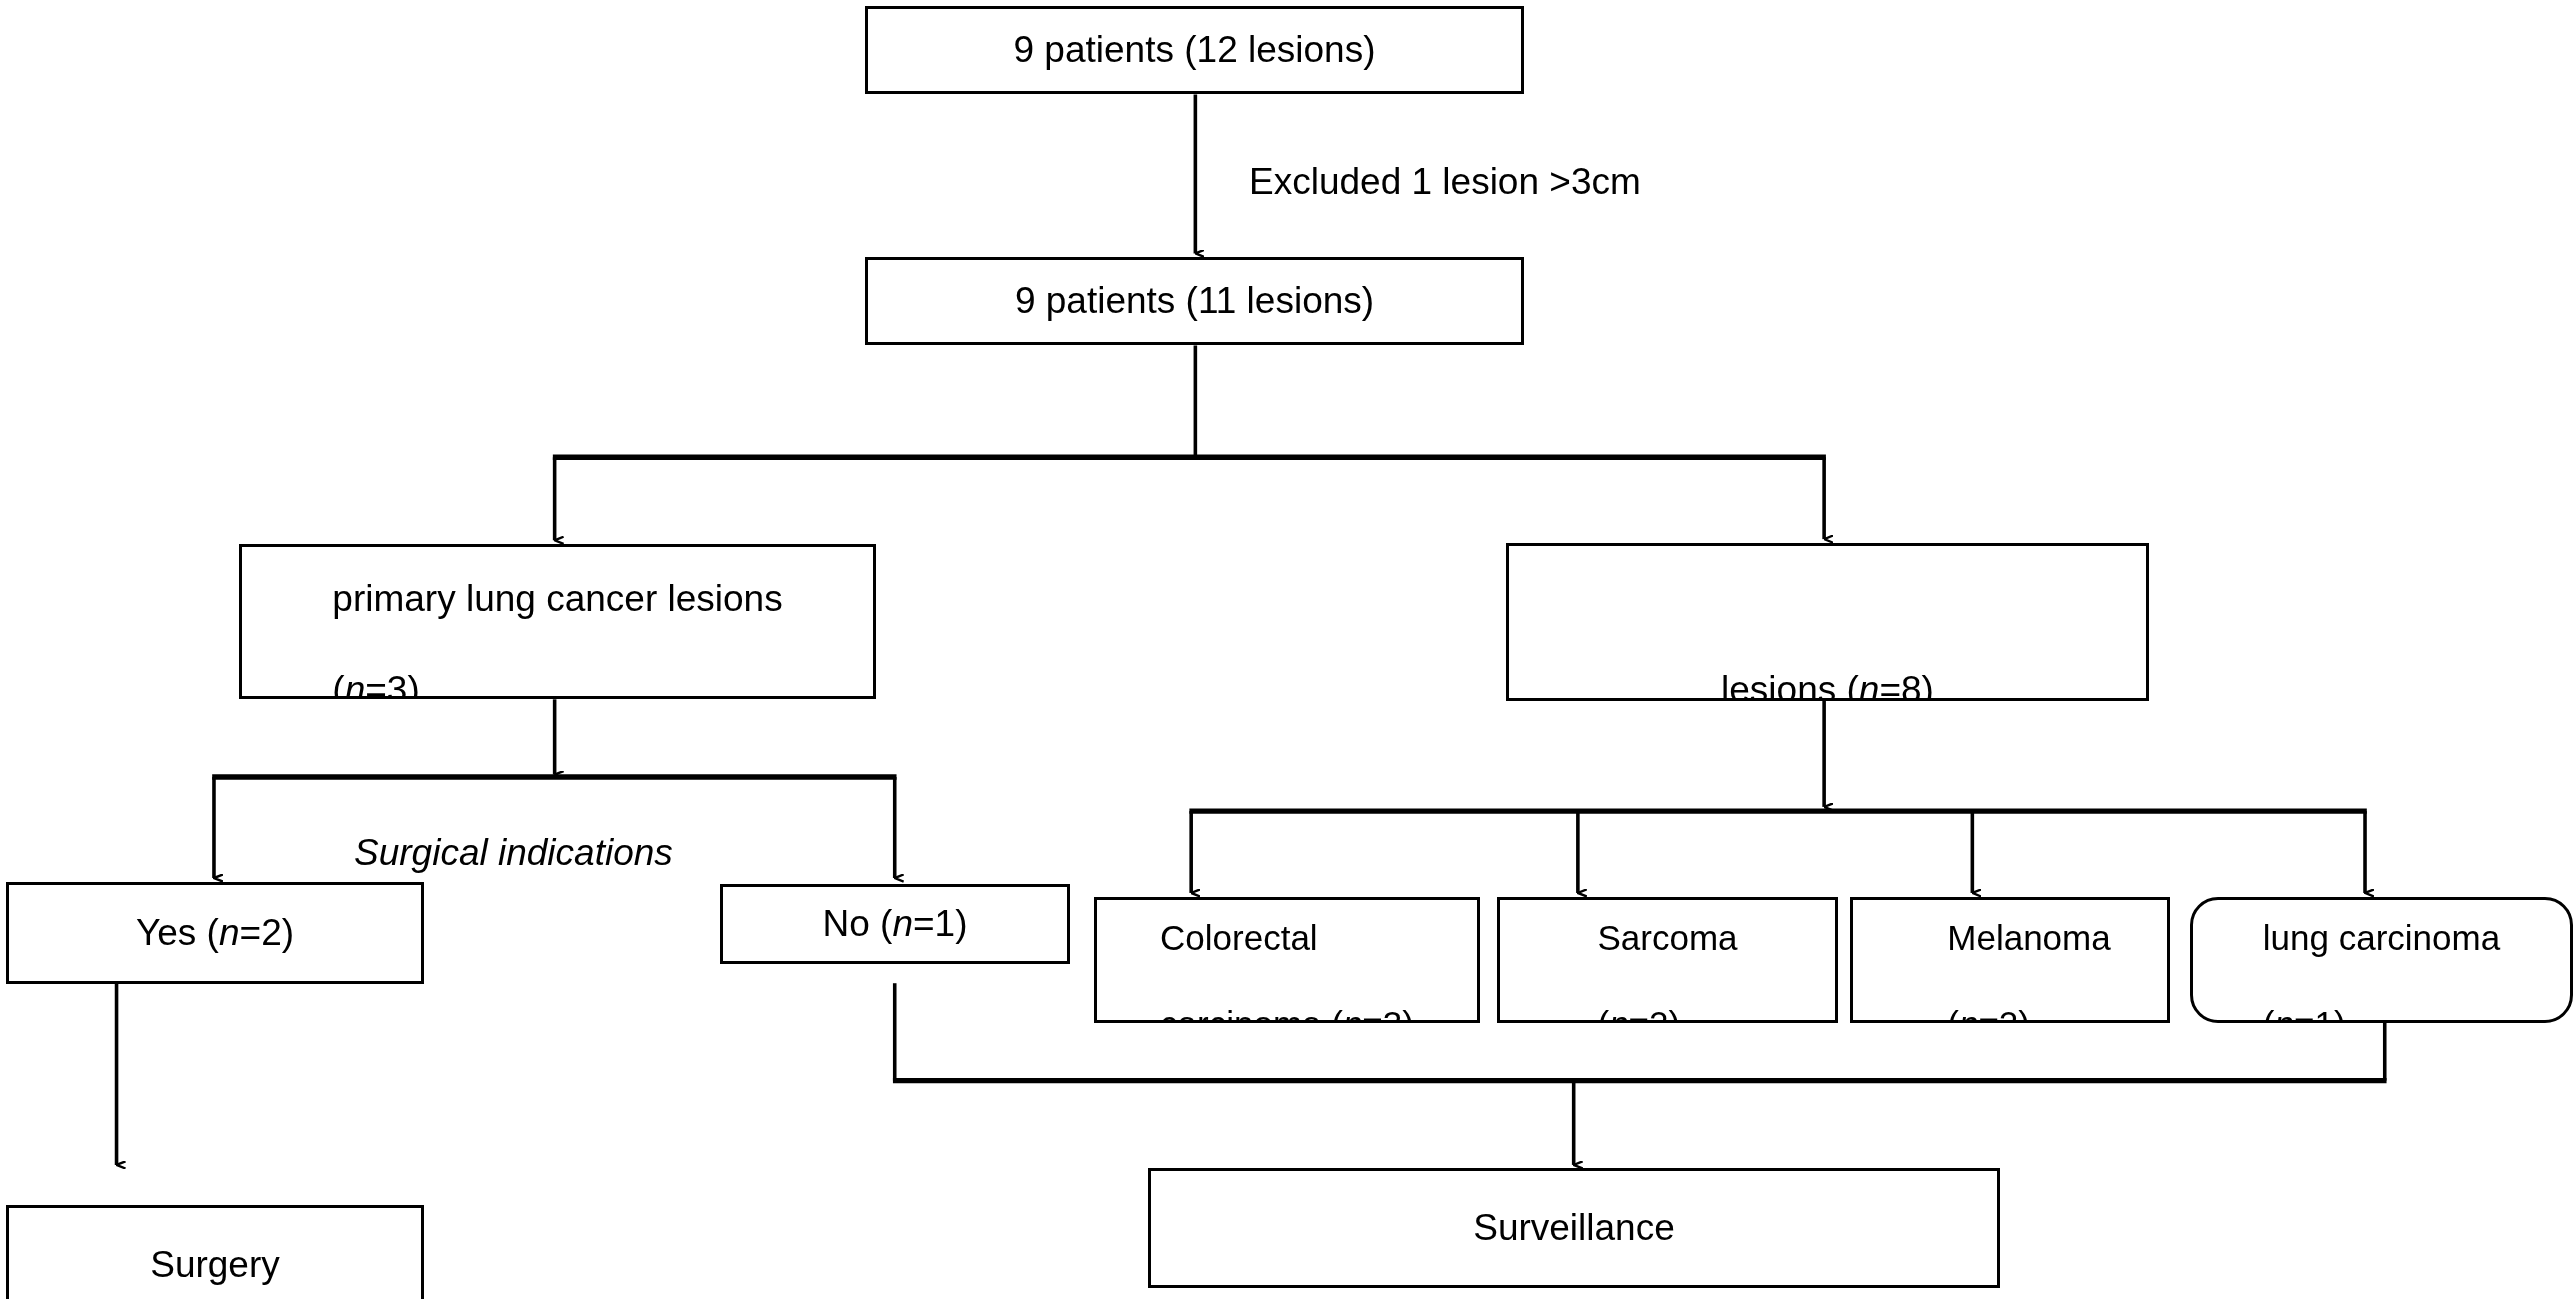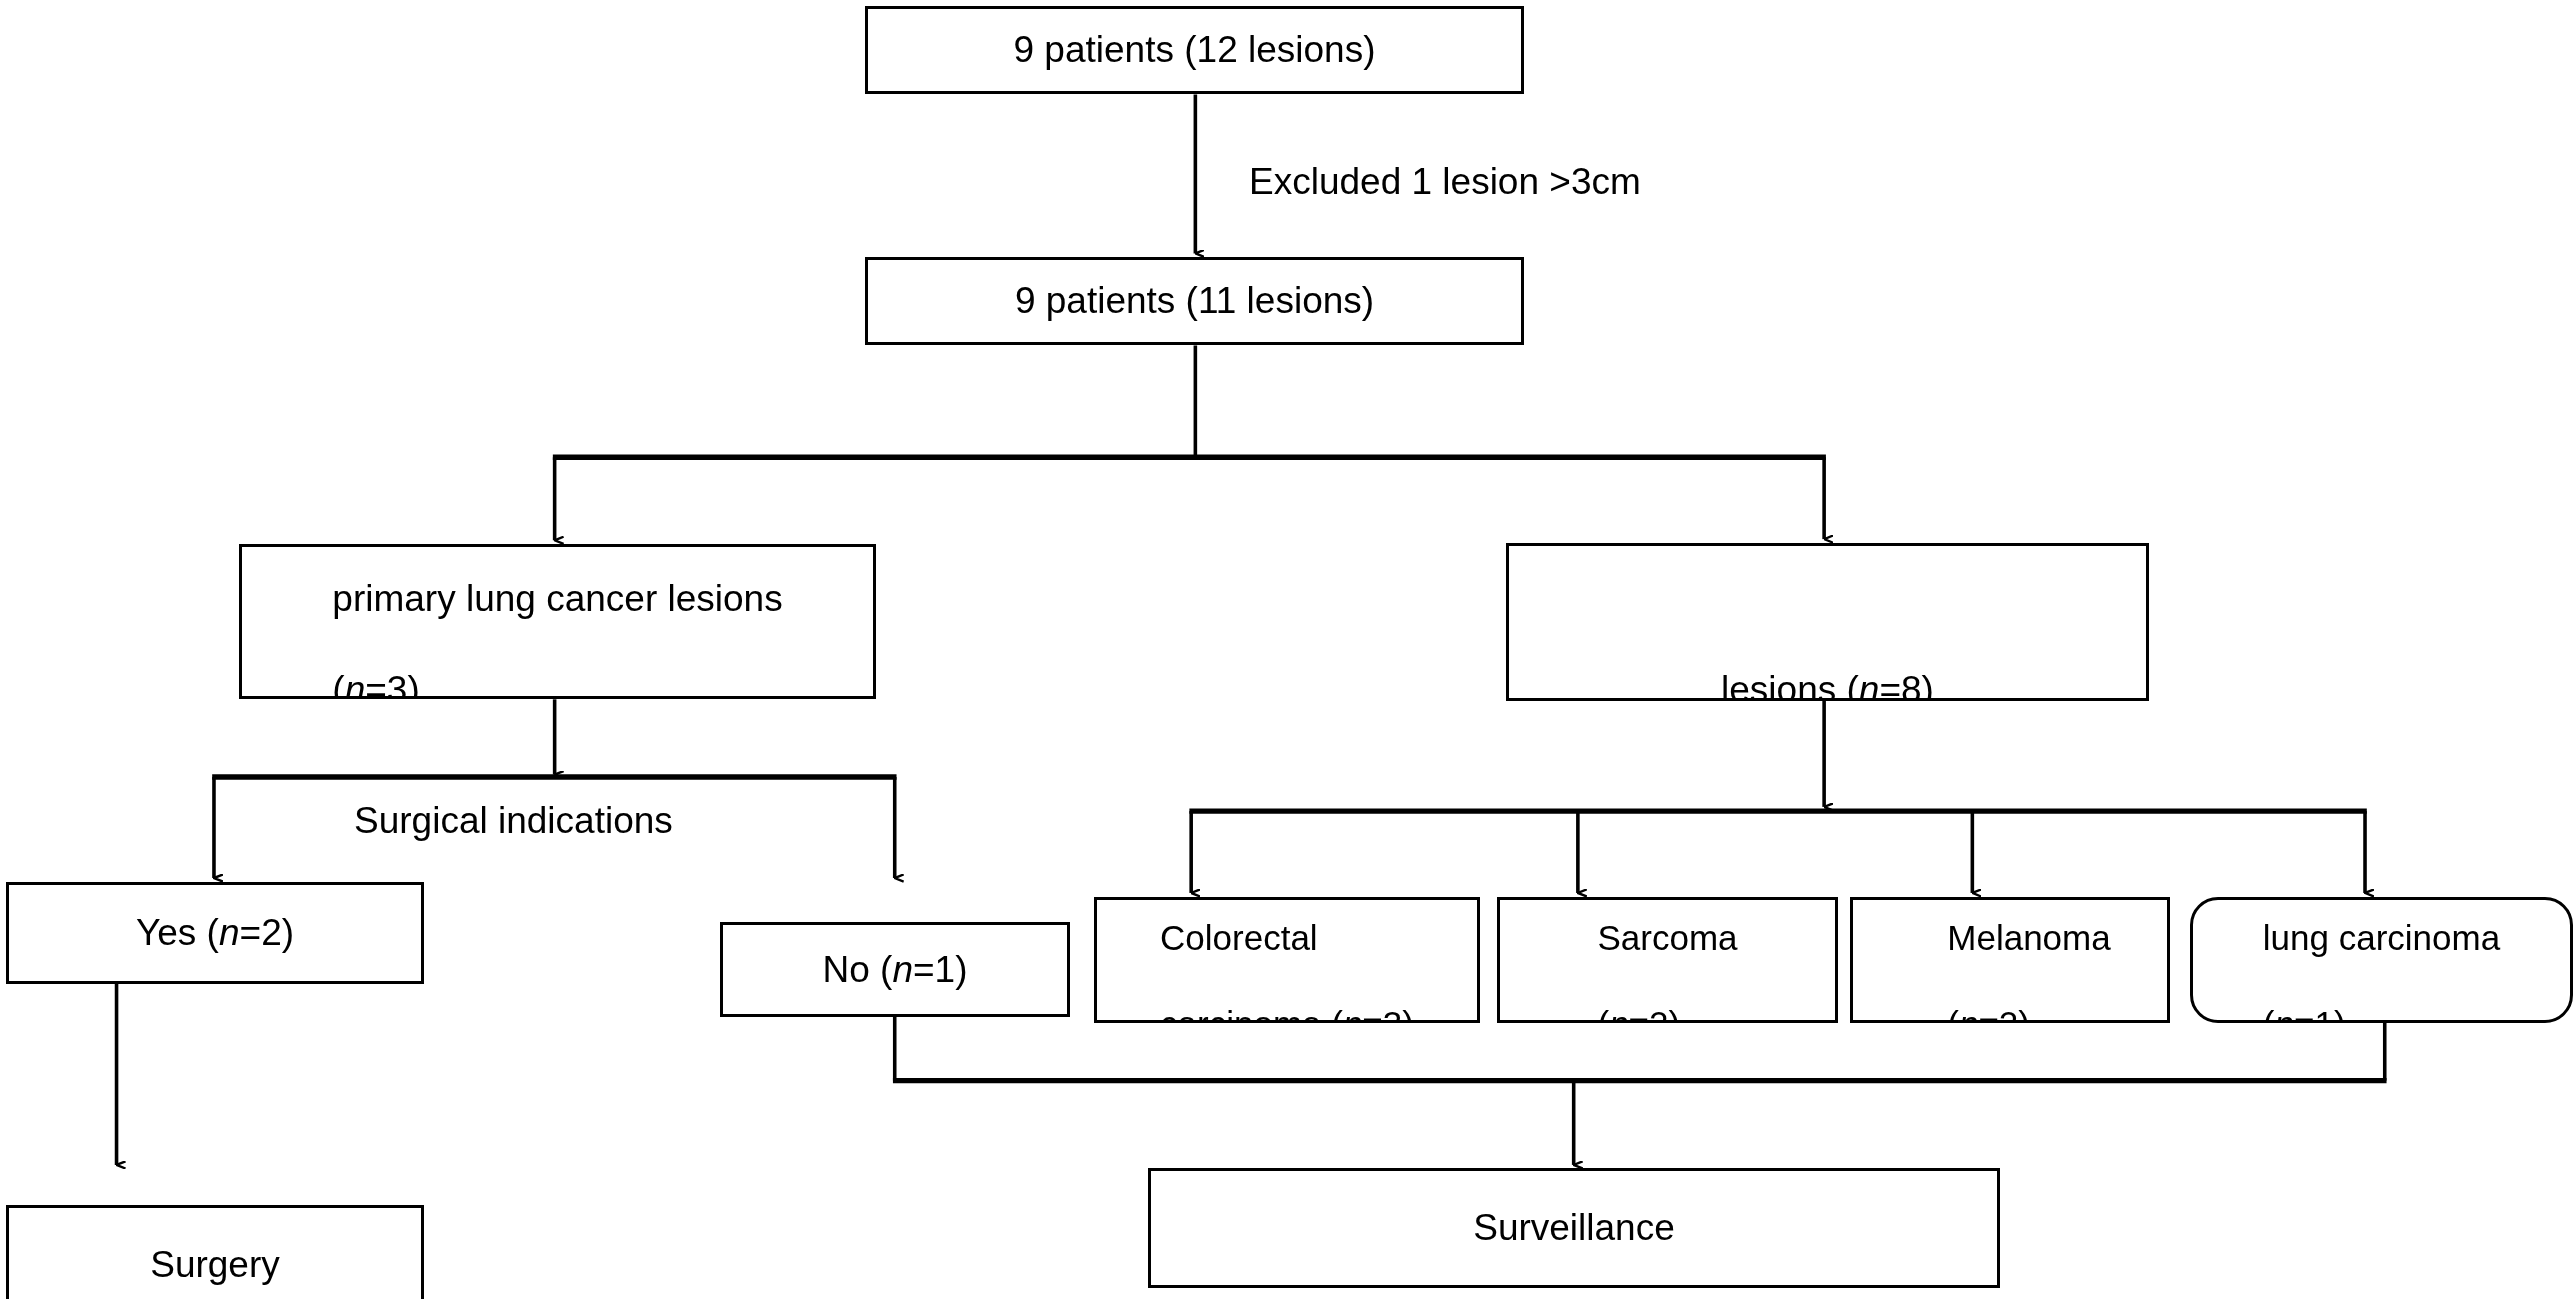--- a/index.html
+++ b/index.html
@@ -116,21 +116,21 @@
     <span>
       <br>
       lesions (<em>n</em>=<span>8</span>)
     </span>
   </div>
 
   <div class="node-box" style="left:6px; top:882px; width:418px; height:102px;">
     <span>Yes&nbsp;(<em>n</em>=<span>2</span>)</span>
   </div>
 
-  <div class="node-box" style="left:720px; top:922px; width:350px; height:95px;">
+  <div class="node-box" style="left:720px; top:884px; width:350px; height:80px;">
     <span>No&nbsp;(<em>n</em>=<span>1</span>)</span>
   </div>
 
   <div class="node-box" style="left:1094px; top:897px; width:386px; height:126px; font-size:35px;">
     <span>
       <span>Colorectal</span><br>
       carcinoma (<em>n</em>=<span>3</span>)
     </span>
   </div>
 
@@ -160,18 +160,18 @@
   </div>
 
   <div class="node-box" style="left:1148px; top:1168px; width:852px; height:120px;">
     <span>Surveillance</span>
   </div>
 
   <div class="edge-label" style="left:1237px; top:162px;margin-left:12px;">
     <span>Excluded 1 lesion &gt;3cm</span>
   </div>
 
-  <div class="edge-label" style="left:354px; top:801px;">
+  <div class="edge-label" style="left:354px; top:833px;font-style:italic;">
     <span>Surgical indications</span>
   </div>
 
 </div>
 
 
 </body></html>

